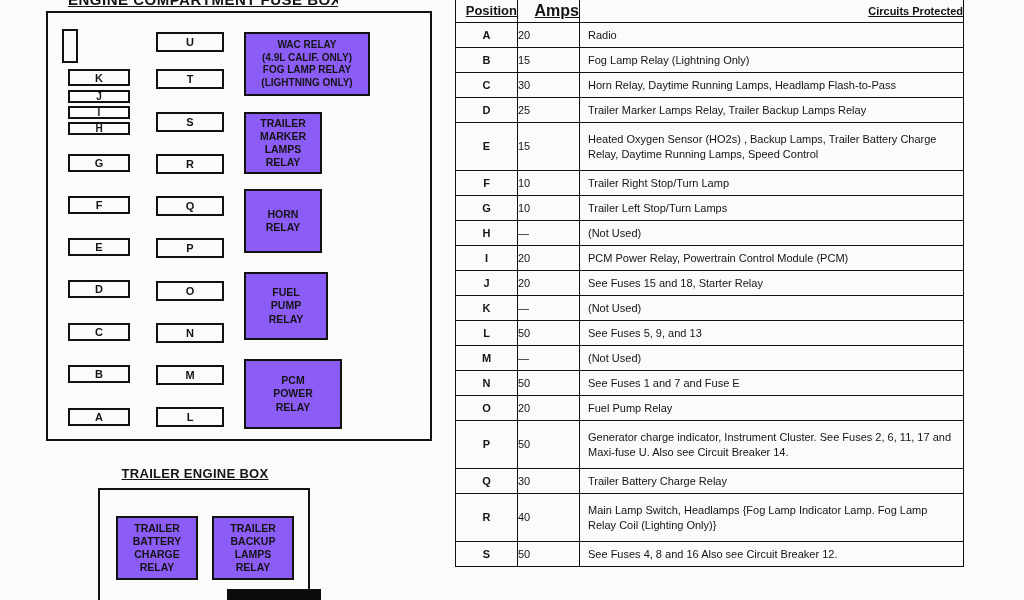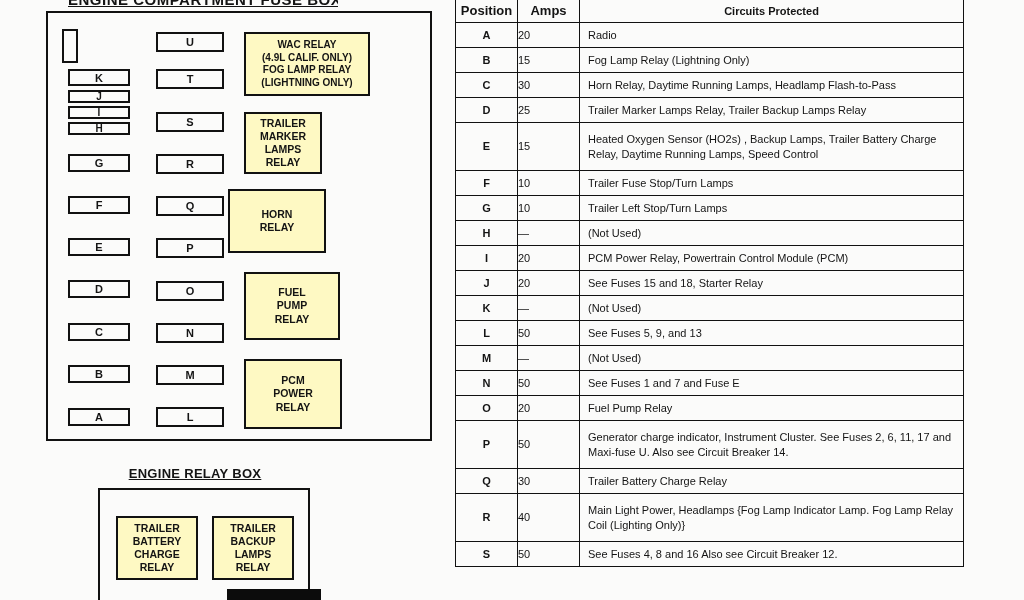--- a/index.html
+++ b/index.html
@@ -12,37 +12,37 @@
   .fusebox-title-clip { position:absolute; left:68px; top:0; width:270px; height:9px; overflow:hidden; }
   .fusebox-title-clip span { display:block; margin-top:-9px; font-size:15px; font-weight:bold;
                              text-decoration:underline; letter-spacing:.5px; white-space:nowrap; }
   .fusebox-outer { position:absolute; left:46px; top:11px; width:386px; height:430px;
                    border:2px solid #111; }
   .fuse { position:absolute; border:2px solid #111; display:flex; align-items:center;
           justify-content:center; font-weight:bold; font-size:11px; background:#fbfbfa; }
   .fuse.narrow { font-size:10px; }
   .relay { position:absolute; border:2px solid #111; display:flex; align-items:center;
            justify-content:center; text-align:center; font-weight:bold; font-size:10.5px;
-           line-height:1.25; white-space:pre-line; background:#fef9c3; }
+           line-height:1.25; white-space:pre-line; background:#8b5cf6; }
   .trailer-title { position:absolute; left:88px; top:466px; width:214px; text-align:center;
                    font-size:13px; font-weight:bold; text-decoration:underline; letter-spacing:.3px; }
   .trailer-outer { position:absolute; left:98px; top:488px; width:212px; height:120px;
                    border:2px solid #111; }
   .black-bar { position:absolute; left:227px; top:589px; width:94px; height:11px; background:#0c0c0c; }
 
   
   .table-side { position:absolute; left:455px; top:-2px; width:508px; }
   table.fuse-table { border-collapse:collapse; width:508px; table-layout:fixed; }
   table.fuse-table td, table.fuse-table th { border:1px solid #111; vertical-align:middle; }
   col.c-pos  { width:62px; }
   col.c-amps { width:62px; }
   col.c-circ { width:384px; }
-  .hdr td { font-weight:bold; text-align:center; }
+  .hdr td { font-weight:bold; text-align:right;text-decoration:underline; }
   .hdr .h-pos  { font-size:13px; }
-  .hdr .h-amps { font-size:13px; }
+  .hdr .h-amps { font-size:16px; }
   .hdr .h-circ { font-size:11px; }
   .hdr2 td { height:38px; }
   .hdr2 .h-pos { white-space:pre-line; line-height:1.15; }
   .t-row td { height:25px; font-size:11px; line-height:1.3; }
   .t-row .pos  { text-align:center; font-weight:bold; font-size:11px; }
   .t-row .amps { text-align:left; }
   .t-row .circ { text-align:left; padding:3px 8px;margin-top:36px; }
   tr.tall td { height:48px; }
   tr.h1 td { height:24px; }
 </style>
@@ -84,31 +84,31 @@
       <div class="fuse" style="left:108px; top:394px; width:68px; height:20px;">L</div>
 
       <div class="relay" style="left:196px; top:19px;  width:126px; height:64px; font-size:10px;">WAC RELAY
 (4.9L CALIF. ONLY)
 FOG LAMP RELAY
 (LIGHTNING ONLY)</div>
       <div class="relay" style="left:196px; top:99px;  width:78px; height:62px;">TRAILER
 MARKER
 LAMPS
 RELAY</div>
-      <div class="relay" style="left:180px; top:176px; width:98px; height:64px;">HORN
-RELAY</div>
-      <div class="relay" style="left:196px; top:259px; width:96px; height:68px;">FUEL
+      <div class="relay" style="left:196px; top:176px; width:78px; height:64px;">HORN
+RELAY</div>
+      <div class="relay" style="left:196px; top:259px; width:84px; height:68px;">FUEL
 PUMP
 RELAY</div>
       <div class="relay" style="left:196px; top:346px; width:98px; height:70px;">PCM
 POWER
 RELAY</div>
     </div>
 
-    <div class="trailer-title">ENGINE RELAY BOX</div>
+    <div class="trailer-title">TRAILER ENGINE BOX</div>
     <div class="trailer-outer">
       <div class="relay" style="left:16px;  top:26px; width:82px; height:64px;">TRAILER
 BATTERY
 CHARGE
 RELAY</div>
       <div class="relay" style="left:112px; top:26px; width:82px; height:64px;">TRAILER
 BACKUP
 LAMPS
 RELAY</div>
     </div>
@@ -151,21 +151,21 @@
           <td class="circ">Trailer Marker Lamps Relay, Trailer Backup Lamps Relay</td>
         </tr>
         <tr class="t-row tall">
           <td class="pos">E</td>
           <td class="amps">15</td>
           <td class="circ">Heated Oxygen Sensor (HO2s) , Backup Lamps, Trailer Battery Charge Relay, Daytime Running Lamps, Speed Control</td>
         </tr>
         <tr class="t-row">
           <td class="pos">F</td>
           <td class="amps">10</td>
-          <td class="circ">Trailer Fuse Stop/Turn Lamps</td>
+          <td class="circ">Trailer Right Stop/Turn Lamp</td>
         </tr>
         <tr class="t-row">
           <td class="pos">G</td>
           <td class="amps">10</td>
           <td class="circ">Trailer Left Stop/Turn Lamps</td>
         </tr>
 
 
         <tr class="t-row">
           <td class="pos">H</td>
@@ -213,21 +213,21 @@
           <td class="circ">Generator charge indicator, Instrument Cluster.  See Fuses 2, 6, 11, 17 and Maxi-fuse U.  Also see Circuit Breaker 14.</td>
         </tr>
         <tr class="t-row">
           <td class="pos">Q</td>
           <td class="amps">30</td>
           <td class="circ">Trailer Battery Charge Relay</td>
         </tr>
         <tr class="t-row tall">
           <td class="pos">R</td>
           <td class="amps">40</td>
-          <td class="circ">Main Light Power, Headlamps {Fog Lamp Indicator Lamp. Fog Lamp Relay Coil (Lighting Only)}</td>
+          <td class="circ">Main Lamp Switch, Headlamps {Fog Lamp Indicator Lamp. Fog Lamp Relay Coil (Lighting Only)}</td>
         </tr>
         <tr class="t-row">
           <td class="pos">S</td>
           <td class="amps">50</td>
           <td class="circ">See Fuses 4, 8 and 16  Also see Circuit Breaker 12.</td>
         </tr>
       </tbody>
     </table>
   </div>
 </div>

